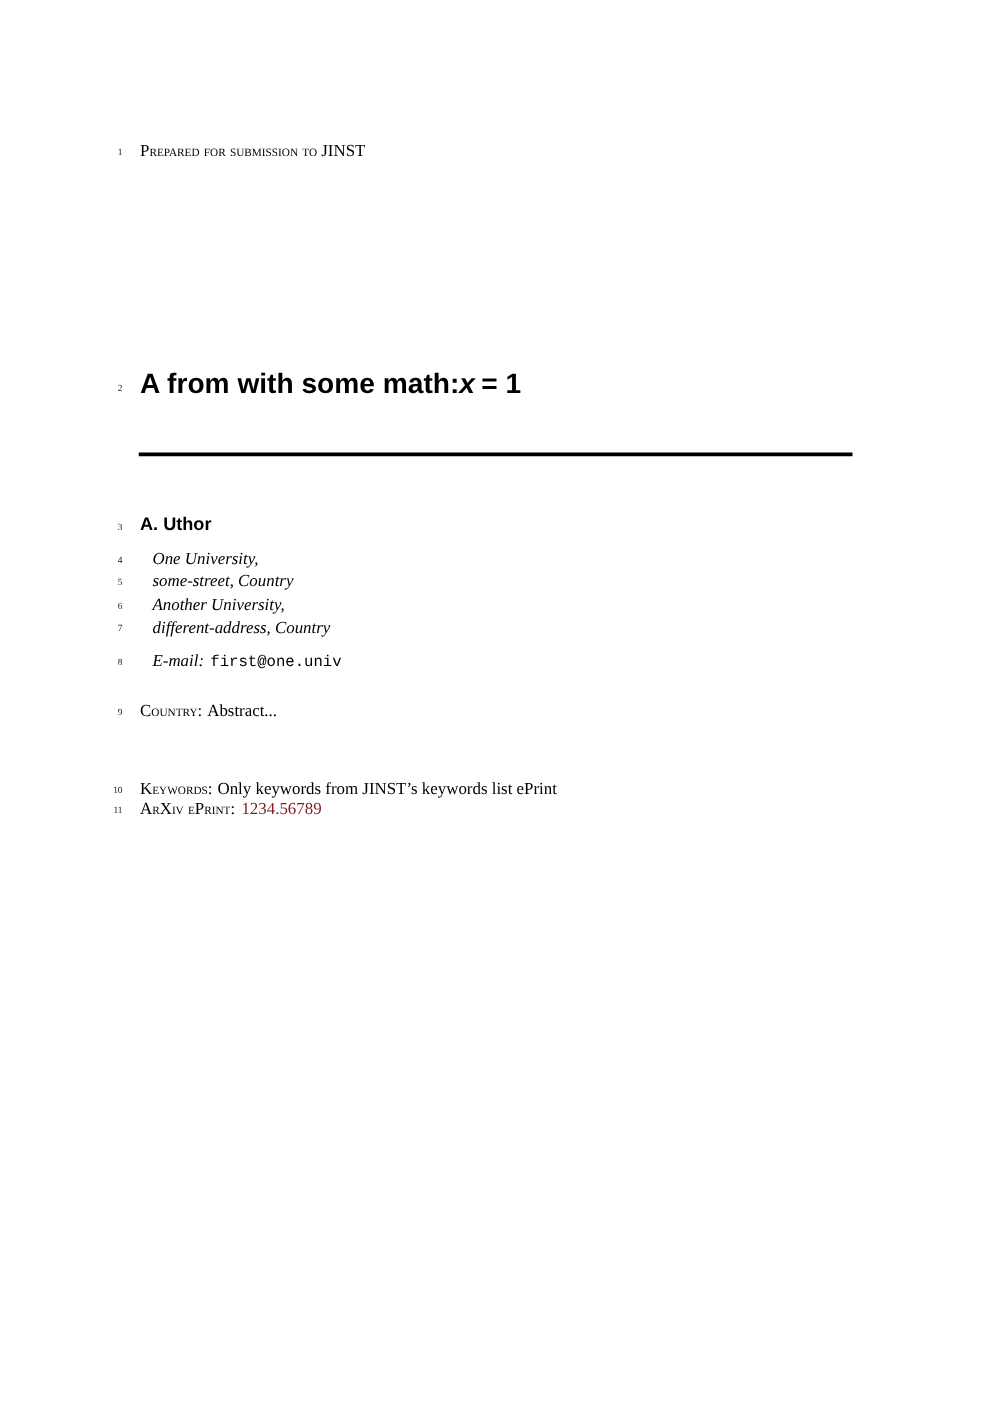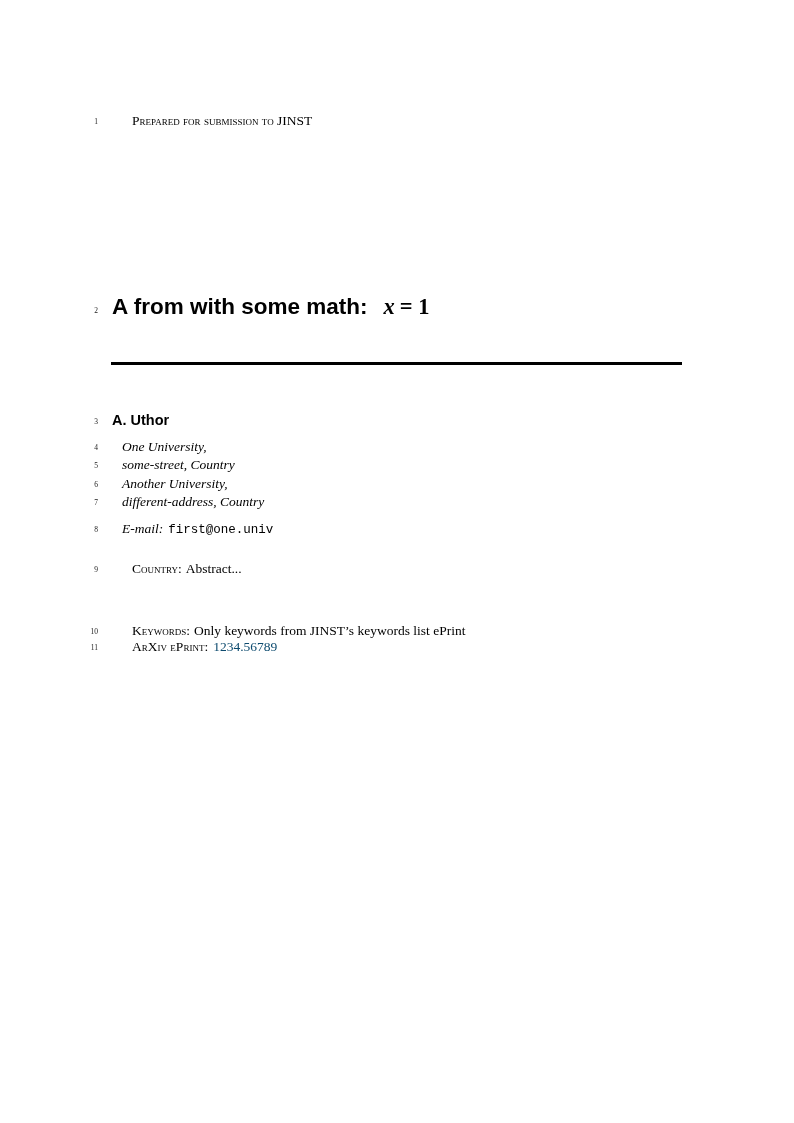--- a/index.html
+++ b/index.html
@@ -33,37 +33,36 @@
     font-size: 7.5px;
     line-height: 1;
     font-family: "Liberation Serif", serif;
     font-weight: 400;
     font-style: normal;
     color: #1a1a1a;
     letter-spacing: 0;
   }
   .smallcaps {
     font-variant: small-caps;
-    margin-left: 20px;
   }
   
   .header-row { top: 112px; }
   
   .title-row {
     top: 293px;
     font-family: "Liberation Sans", sans-serif;
     font-weight: 700;
     font-size: 22.5px;
     line-height: 27px;
   }
   .title-row .lineno { top: 14px; font-weight: 400; }
   .title-math {
-    font-family: Liberation Serif, serif;
+    font-family: Liberation Sans, sans-serif;
     font-weight: 700;
-    margin-left: 16px;
+    margin-left: 0;
   }
   .title-math .math-var { font-style: italic; }
   .title-math .math-eq { margin-left: 5px; font-style: normal; }
   
   .title-rule {
     position: absolute;
     top: 362px;
     left: 111px;
     width: 571px;
     height: 3.2px;
@@ -157,16 +156,16 @@
     <span class="smallcaps label-gap">Country:</span><span>Abstract...</span>
   </div>
 
   <div class="row keywords-row">
     <span class="lineno">10</span>
     <span class="smallcaps label-gap">Keywords:</span><span>Only keywords from JINST’s keywords list ePrint</span>
   </div>
 
   <div class="row eprint-row">
     <span class="lineno">11</span>
-    <span class="smallcaps">ArXiv ePrint:</span><a href="#" class="arxiv-link link-colored" style="color: #0c4a6e; margin-top: 11px;">1234.56789</a>
+    <span class="smallcaps">ArXiv ePrint:</span><a href="#" class="arxiv-link link-colored" style="color: #7f1d1d; margin-top: 11px;">1234.56789</a>
   </div>
 
 </div>
 
 </body></html>

